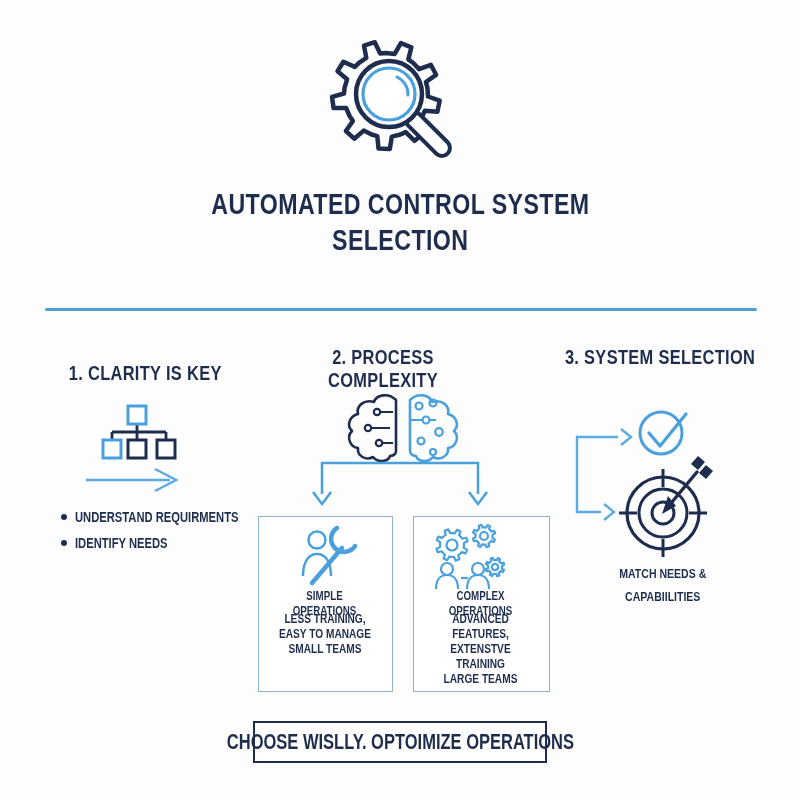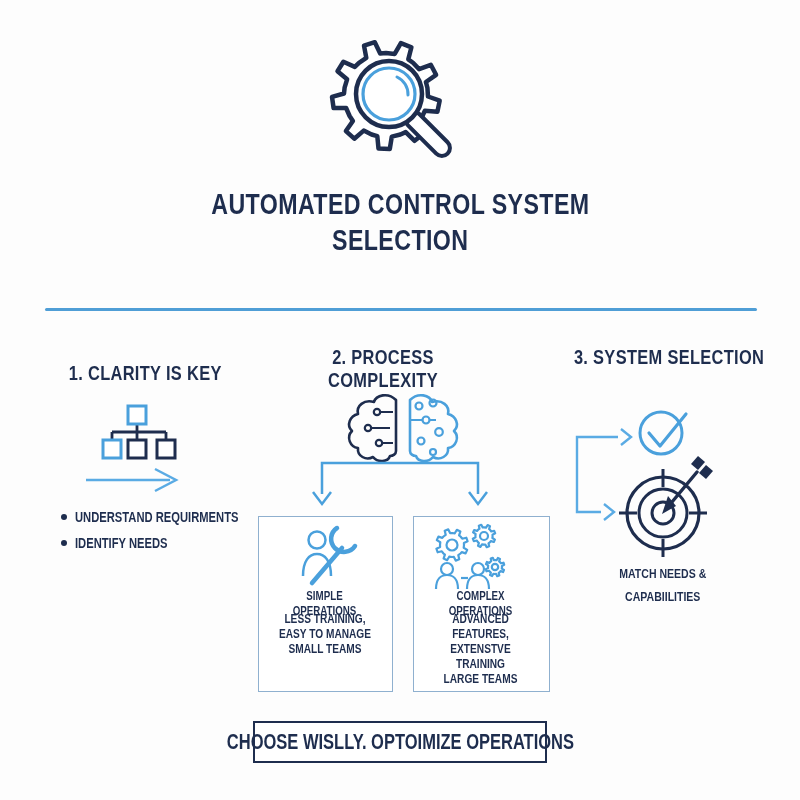--- a/index.html
+++ b/index.html
@@ -9,21 +9,21 @@
   .abs{position:absolute;}
   .ctr{text-align:center;}
   .cn{display:inline-block;transform:scaleX(0.8);transform-origin:50% 50%;white-space:pre-line;}
   .cnl{display:inline-block;transform:scaleX(0.8);transform-origin:0 50%;white-space:nowrap;}
   .title{top:186px;left:0;width:800px;font-size:29px;font-weight:bold;line-height:36px;letter-spacing:.5px;}
   .divider{left:45px;top:308px;width:712px;height:3px;background:#4f9ed6;border-radius:2px;}
   .colhead{top:346px;font-size:20px;font-weight:bold;letter-spacing:.4px;}
   .colhead .cn{transform:scaleX(0.82);}
   #col1-head{left:20px;width:250px;margin-top:16px;}
   #col2-head{left:258px;width:250px;}
-  #col3-head{left:535px;width:250px;text-align:right;}
+  #col3-head{left:535px;width:250px;}
   .bullets{left:60px;top:504px;width:230px;font-size:14px;font-weight:bold;}
   .bullet-row{position:relative;padding-left:15px;line-height:26px;}
   .bullet-row::before{content:"";position:absolute;left:1px;top:10px;width:6px;height:6px;
          border-radius:50%;background:var(--navy);}
   .opbox{background:#fff;border:1.5px solid var(--boxline);z-index:1;}
   #box1{left:258px;top:516px;width:133px;height:174px;}
   #box2{left:413px;top:516px;width:135px;height:174px;}
   .boxtitle{top:588px;font-size:13px;font-weight:bold;z-index:3;}
   .boxtitle .cn{transform:scaleX(0.75);}
   #box1-title{left:258px;width:133px;}

